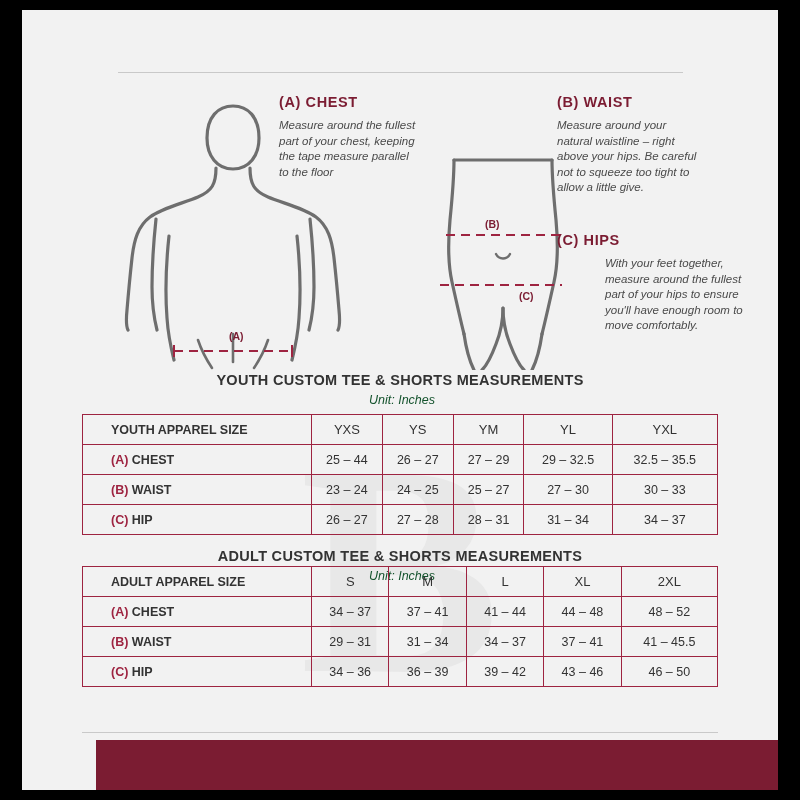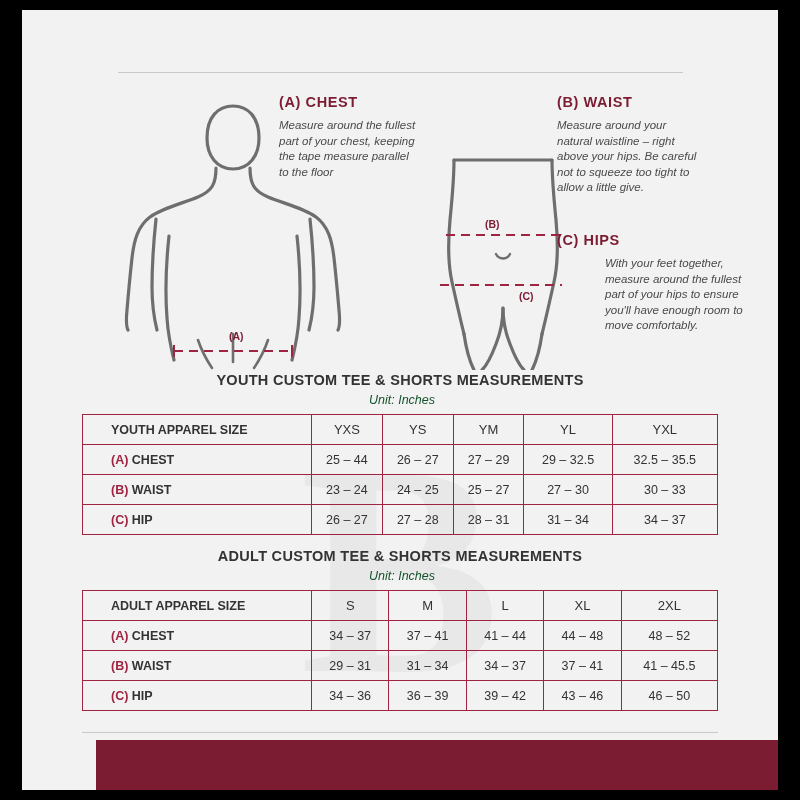--- a/index.html
+++ b/index.html
@@ -311,21 +311,21 @@
           <td>28 – 31</td>
           <td>31 – 34</td>
           <td>34 – 37</td>
         </tr>
       </tbody>
     </table>
 
     <div class="sec-title" style="top:538px;text-align:center;">ADULT CUSTOM TEE &amp; SHORTS MEASUREMENTS</div>
     <div class="sec-unit" style="top:559px;">Unit: Inches</div>
 
-    <table class="sizes" style="top:580px;">
+    <table class="sizes" style="top:556px;">
       <tbody>
         <tr>
           <th class="rowhead">ADULT APPAREL SIZE</th>
           <th class="colhead">S</th>
           <th class="colhead">M</th>
           <th class="colhead">L</th>
           <th class="colhead">XL</th>
           <th class="colhead">2XL</th>
         </tr>
         <tr>

